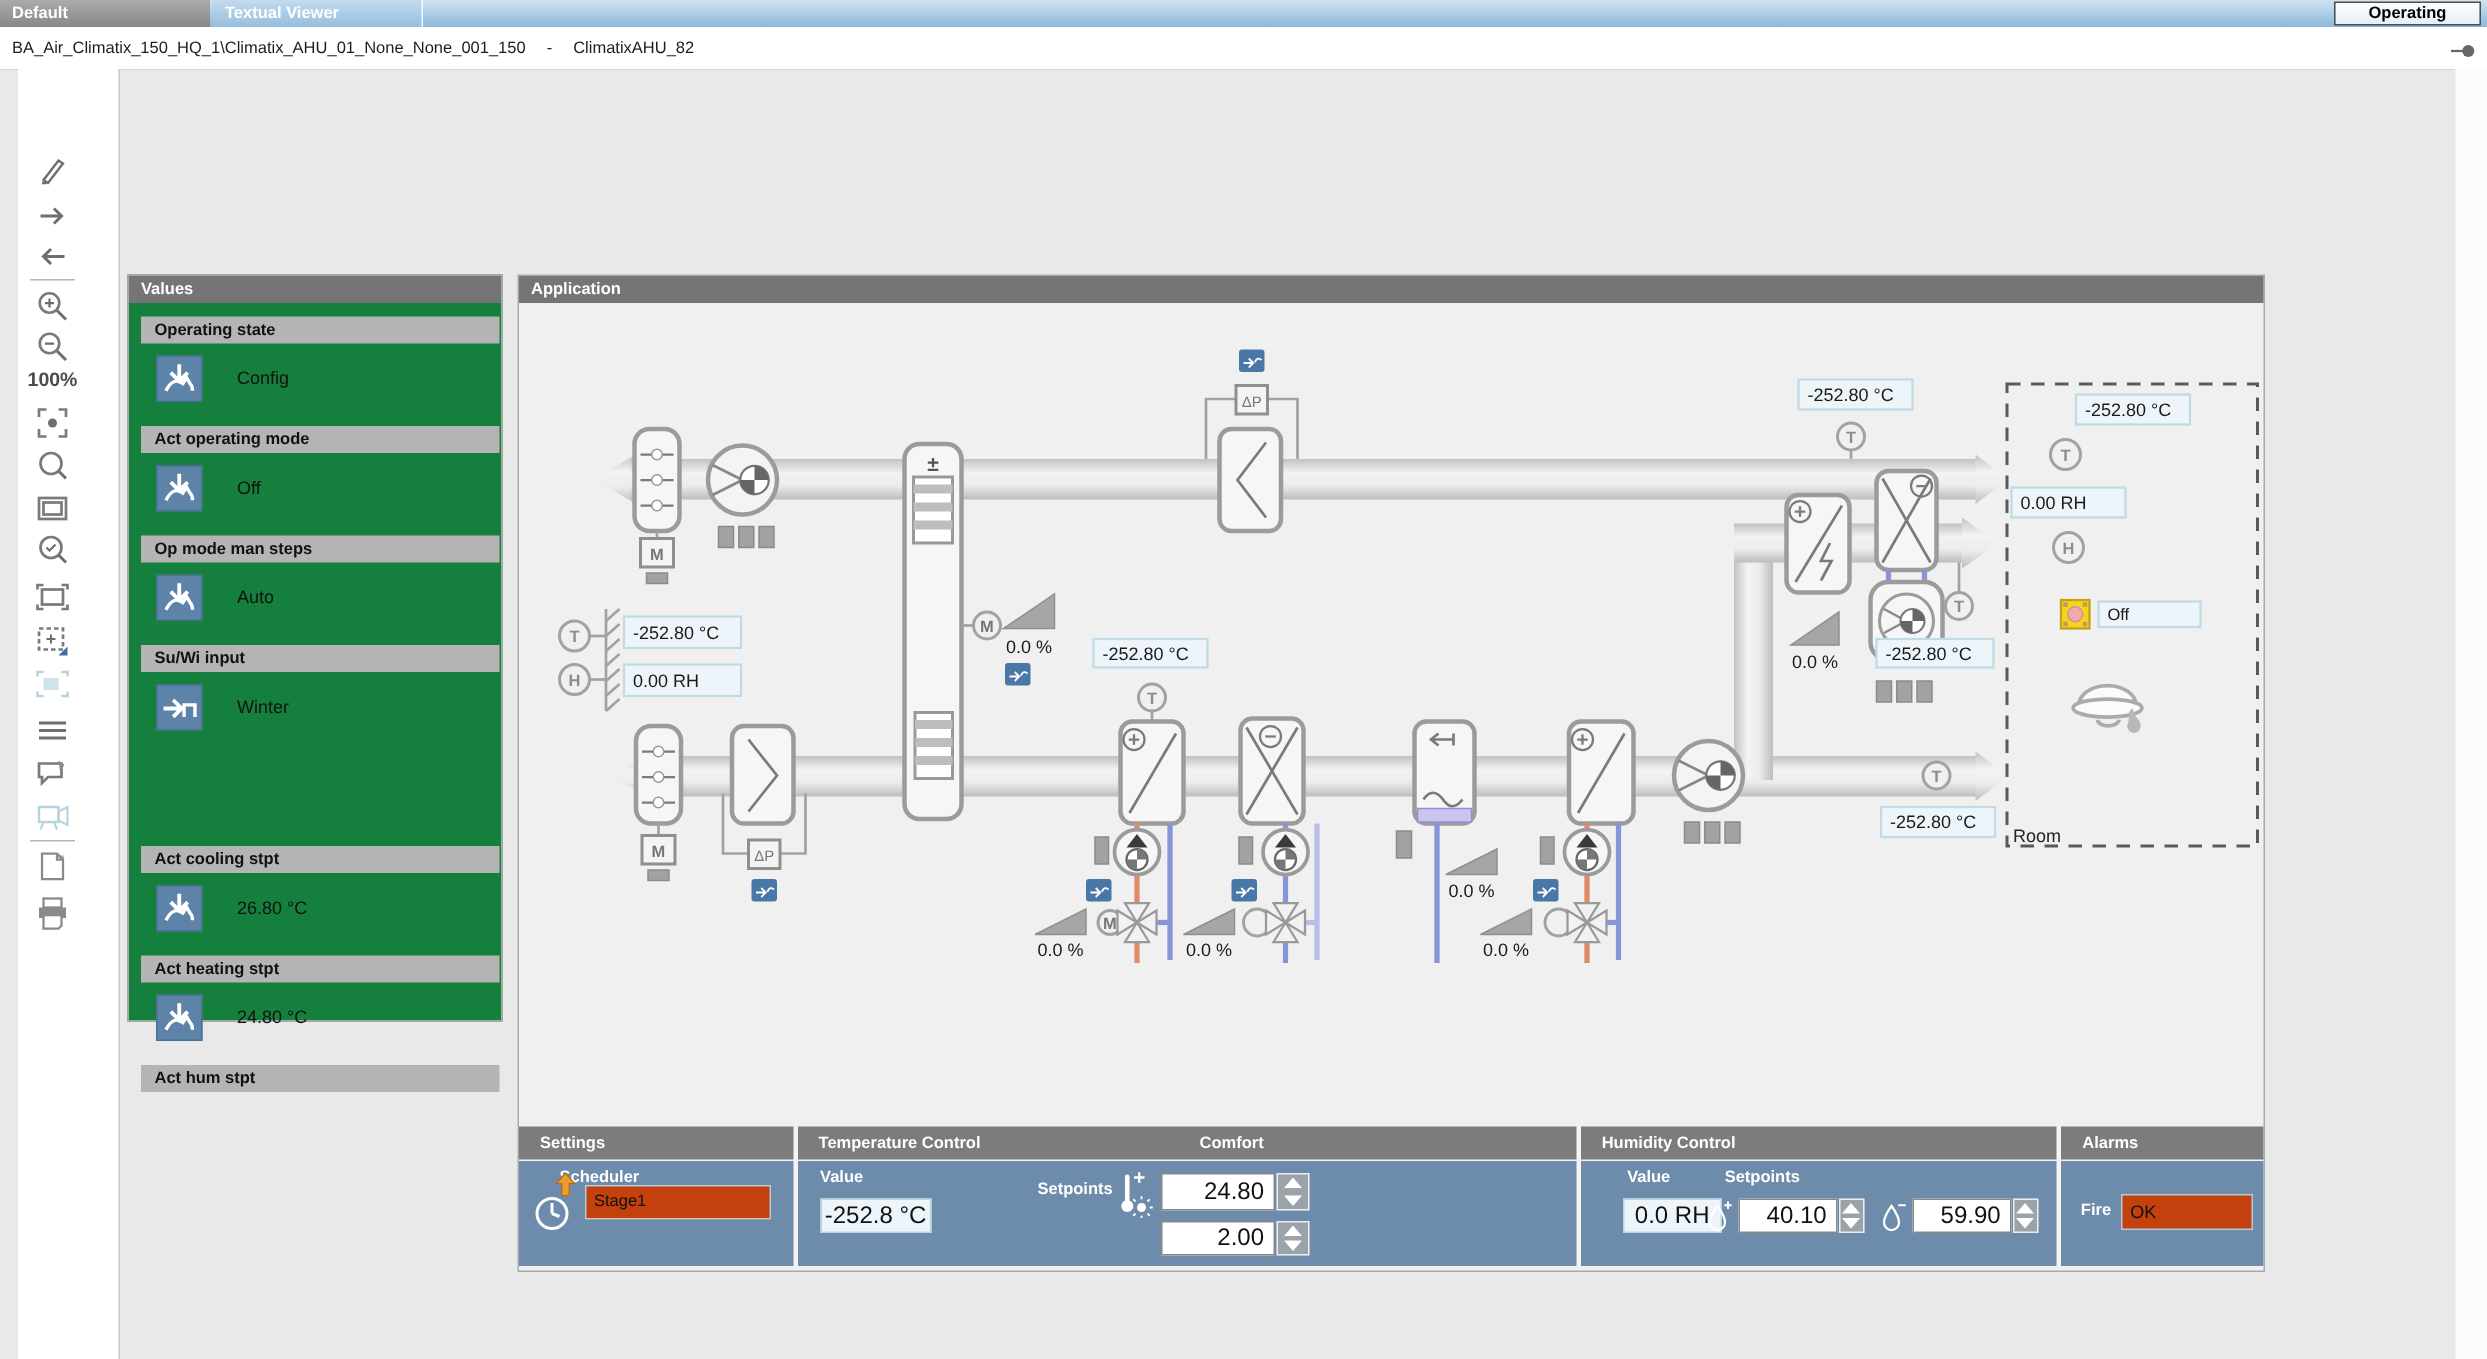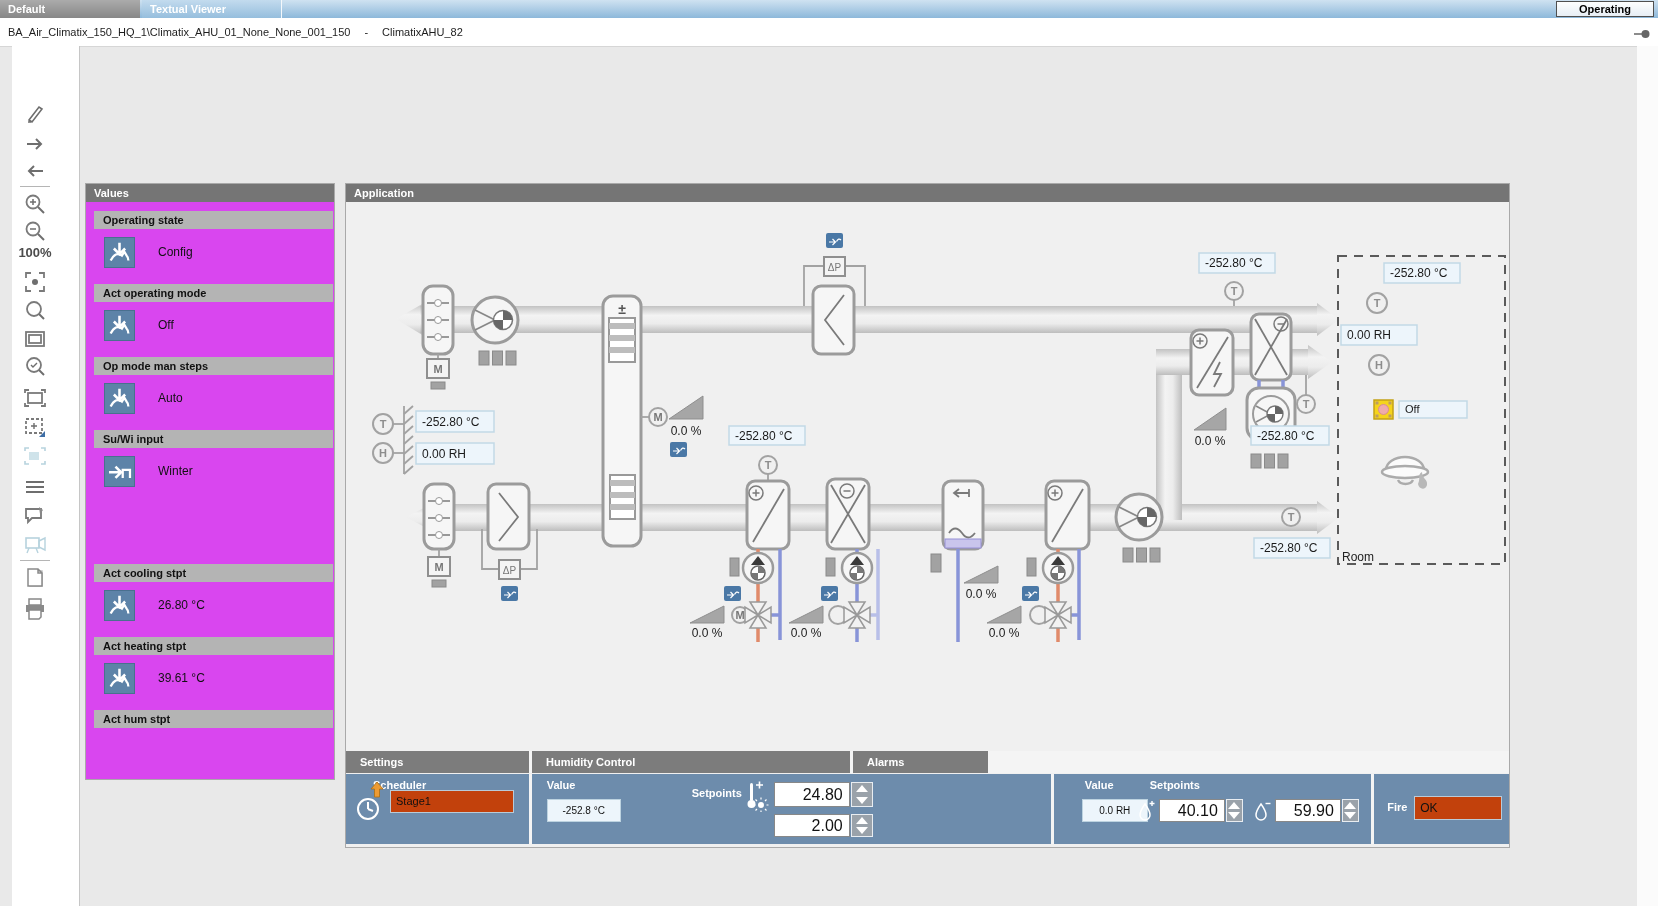--- a/index.html
+++ b/index.html
@@ -24,22 +24,22 @@
   .crumb .sep{margin:0 14px;}
   .crumb-icon{position:absolute;right:8px;top:12px;width:16px;height:8px;}
   
   .lefttool{position:absolute;left:12px;top:46px;width:68px;height:860px;background:#fff;
             border-right:1px solid #c6c6c6;box-sizing:border-box;}
   .tool-ic{position:absolute;left:11px;width:24px;height:24px;}
   .tool-hr{position:absolute;left:8px;width:30px;border-top:1px solid #b5b5b5;}
   .zoomlvl{position:absolute;left:2px;width:42px;text-align:center;font-size:13px;font-weight:bold;color:#4c4c4c;}
   .rightstrip{position:absolute;left:1637px;top:46px;width:21px;height:860px;background:#fbfbfb;}
   
-  .values-panel{position:absolute;left:85px;top:183px;width:250px;height:597px;
-                background:#d946ef;border:1px solid #a9a9a9;box-sizing:border-box;}
+  .values-panel{position:absolute;left:85px;top:183px;width:250px;height:498px;
+                background:#15803d;border:1px solid #a9a9a9;box-sizing:border-box;}
   .panel-head{height:18px;background:#757575;color:#fff;font-size:11px;font-weight:bold;
               line-height:18px;padding-left:8px;}
   .vsec-bar{height:18px;background:#b4b4b4;margin:9px 1px 0 8px;color:#111;
             font-size:11px;font-weight:bold;line-height:18px;padding-left:9px;}
   .vsec-bar.gap-top{margin-top:70px;}
   .vrow{height:46px;position:relative;}
   .vbtn{position:absolute;left:18px;top:8px;width:31px;height:31px;background:#5d83a8;
         border:1px solid #49708f;box-sizing:border-box;}
   .vval{position:absolute;left:72px;top:16px;font-size:12px;color:#111;}
   
@@ -67,21 +67,21 @@
   .bbar{position:absolute;left:0;bottom:3px;width:1163px;}
   .bhead{display:flex;gap:3px;height:22px;background:#f4f4f4;}
   .bhead>div{background:#7c7c7c;color:#fff;font-size:11px;font-weight:bold;line-height:22px;
              padding-left:14px;box-sizing:border-box;position:relative;}
   .bbody{display:flex;gap:3px;height:70px;background:#f4f4f4;margin-top:1px;}
   .bcell{background:#6d8cac;position:relative;}
   .blabel{position:absolute;color:#fff;font-size:11px;font-weight:bold;}
   .inbox{position:absolute;background:#c2410c;border:1px solid #b9cbd8;box-sizing:border-box;
          font-size:11px;color:#111;padding-left:5px;}
   .valdisp{position:absolute;background:#edf5fb;border:1px solid #bdd3e0;box-sizing:border-box;
-         font-size:10px;color:#111;text-align:center;}
+         font-size:16px;color:#111;text-align:center;}
   .spinbox{position:absolute;background:#fff;border:1px solid #888;box-sizing:border-box;
          font-size:16px;color:#111;text-align:right;padding-right:6px;}
   .spinbtn{position:absolute;background:#9aa2aa;border:1px solid #e9edf1;box-sizing:border-box;
          display:flex;flex-direction:column;align-items:center;justify-content:space-between;padding:2px 0;}
   .spinbtn .u{width:0;height:0;border-left:6px solid transparent;border-right:6px solid transparent;
          border-bottom:7px solid #fff;}
   .spinbtn .d{width:0;height:0;border-left:6px solid transparent;border-right:6px solid transparent;
          border-top:7px solid #fff;}
   .dzlbl{position:absolute;color:#fff;font-size:14px;font-weight:bold;margin-left:48px;}
   .dzlbl .z{font-size:9px;vertical-align:sub;}
@@ -226,21 +226,21 @@
       </svg>
     <span class="vval">26.80 °C</span>
   </div>
 
   <div class="vsec-bar">Act heating stpt</div>
   <div class="vrow">
     <svg class="vbtn" viewBox="0 0 18 18">
         <path d="M9 3 v7 M5.5 6.5 L9 10 l3.5 -3.5" stroke="#fff" stroke-width="1.6" fill="none"></path>
         <path d="M3.5 14 q3 -6 7 -3 l1.5 -2.5 1.5 2.5 q1 1 1 3" stroke="#fff" stroke-width="1.4" fill="none"></path>
       </svg>
-    <span class="vval">39.61 °C</span>
+    <span class="vval">24.80 °C</span>
   </div>
 
   <div class="vsec-bar">Act hum stpt</div>
 </div>
 
 <div class="app-panel">
   <div class="panel-head">Application</div>
 
   <svg class="schem" viewBox="0 0 1163 552">
     <defs>
@@ -534,20 +534,21 @@
         <path d="M1052 278 a8 6 0 0 0 15 0" fill="none" stroke="#ababab" stroke-width="2.5"></path>
         <path d="M1072 282 c3 -7 -1 -9 4 -12 c0 7 6 7 5 13 c-1 5 -8 5 -9 -1 z" fill="#b8b8b8"></path>
       </g>
       <text x="996" y="359" font-size="12" fill="#222">Room</text>
     </g>
   </svg>
 
   <div class="bbar">
     <div class="bhead">
       <div style="width:183px">Settings</div>
+      <div style="width:520px"><span>Temperature Control</span><span style="position:absolute;left:268px">Comfort</span></div>
       <div style="width:318px">Humidity Control</div>
       <div style="width:135px">Alarms</div>
     </div>
     <div class="bbody">
 
       <div class="bcell" style="width:183px">
         <span class="blabel" style="left:27px;top:5px">Scheduler</span>
         <svg style="position:absolute;left:8px;top:20px" width="28" height="28" viewBox="0 0 28 28">
           <circle cx="14" cy="15" r="10" fill="none" stroke="#fff" stroke-width="2"></circle>
           <path d="M14 15 L14 8 M14 15 L19 17" stroke="#fff" stroke-width="2"></path>

